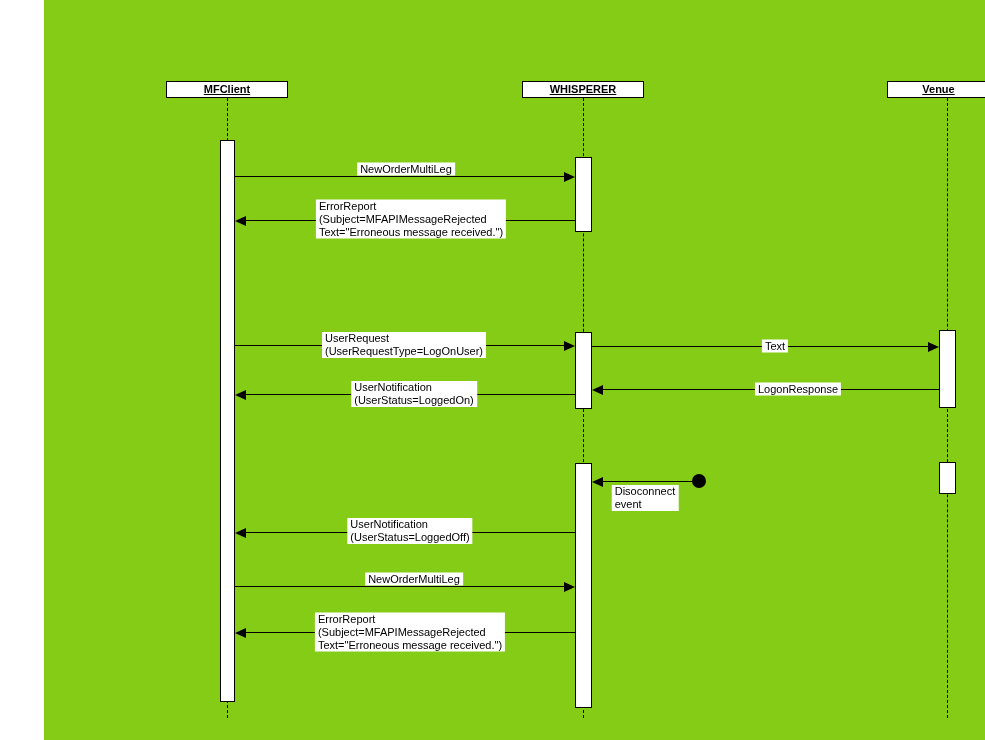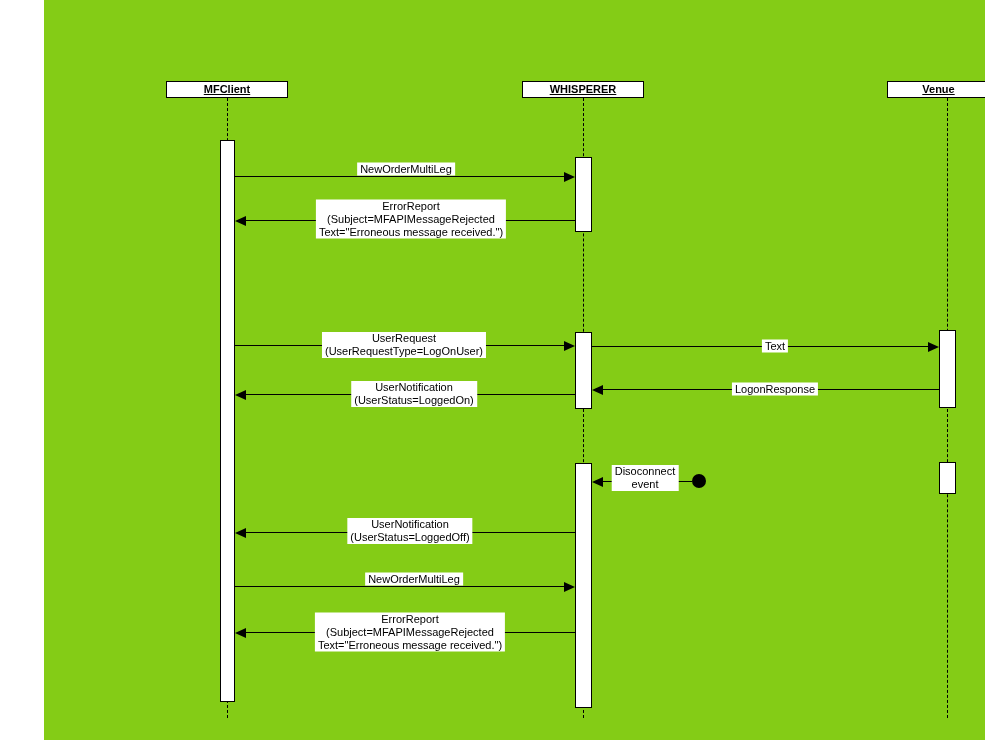--- a/index.html
+++ b/index.html
@@ -53,21 +53,20 @@
     border-top:5px solid transparent;
     border-bottom:5px solid transparent;
     border-right:11px solid #000;
   }
   .msg-label{
     position:absolute;
     transform:translate(-50%,-50%);
     background:#fff;
     font-size:11px;
     line-height:13px;
-    text-align:center;
     white-space:pre-line;
     padding:0 3px;
   }
   .event-dot{
     position:absolute;
     width:14px;height:14px;
     border-radius:50%;
     background:#000;
   }
 </style>
@@ -114,35 +113,35 @@
 
   <div>
     <div class="hline" style="left:548px;top:346px;width:336px"></div>
     <div class="ah-r" style="left:884px;top:342px"></div>
     <div class="msg-label" style="left:731px;top:346px">Text</div>
   </div>
 
   <div>
     <div class="hline" style="left:559px;top:389px;width:336px"></div>
     <div class="ah-l" style="left:548px;top:385px"></div>
-    <div class="msg-label" style="left:731px;top:389px">LogonResponse</div>
+    <div class="msg-label" style="left:754px;top:389px">LogonResponse</div>
   </div>
 
   <div>
     <div class="hline" style="left:202px;top:394px;width:329px"></div>
     <div class="ah-l" style="left:191px;top:390px"></div>
     <div class="msg-label" style="left:370px;top:394px">UserNotification
 (UserStatus=LoggedOn)</div>
   </div>
 
   <div>
     <div class="hline" style="left:559px;top:481px;width:89px"></div>
     <div class="ah-l" style="left:548px;top:477px"></div>
     <div class="event-dot" style="left:648px;top:474px"></div>
-    <div class="msg-label" style="left:601px;top:478px">Disoconnect
+    <div class="msg-label" style="left:601px;top:498px">Disoconnect
 event</div>
   </div>
 
   <div>
     <div class="hline" style="left:202px;top:532px;width:329px"></div>
     <div class="ah-l" style="left:191px;top:528px"></div>
     <div class="msg-label" style="left:366px;top:531px">UserNotification
 (UserStatus=LoggedOff)</div>
   </div>
 

